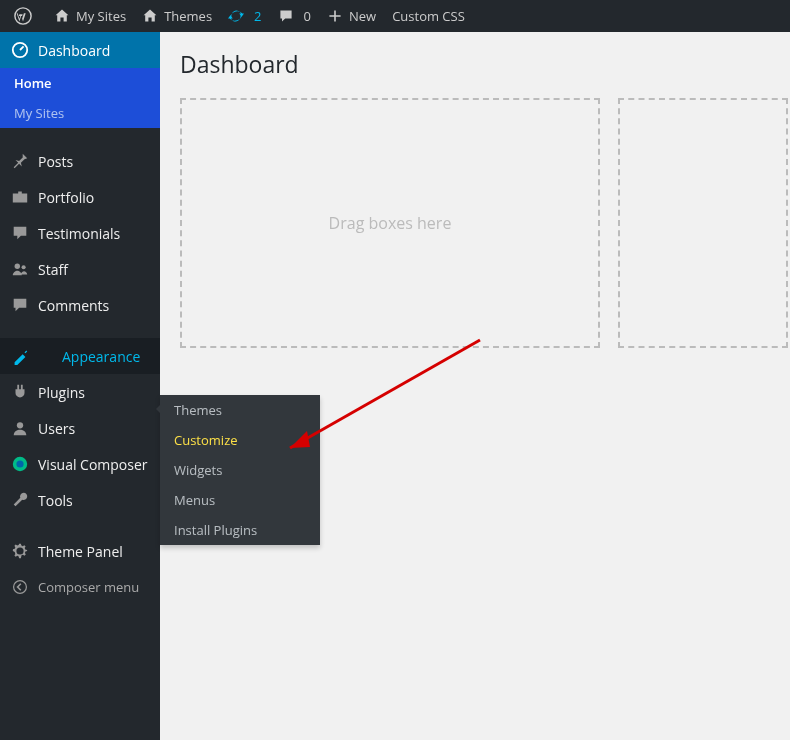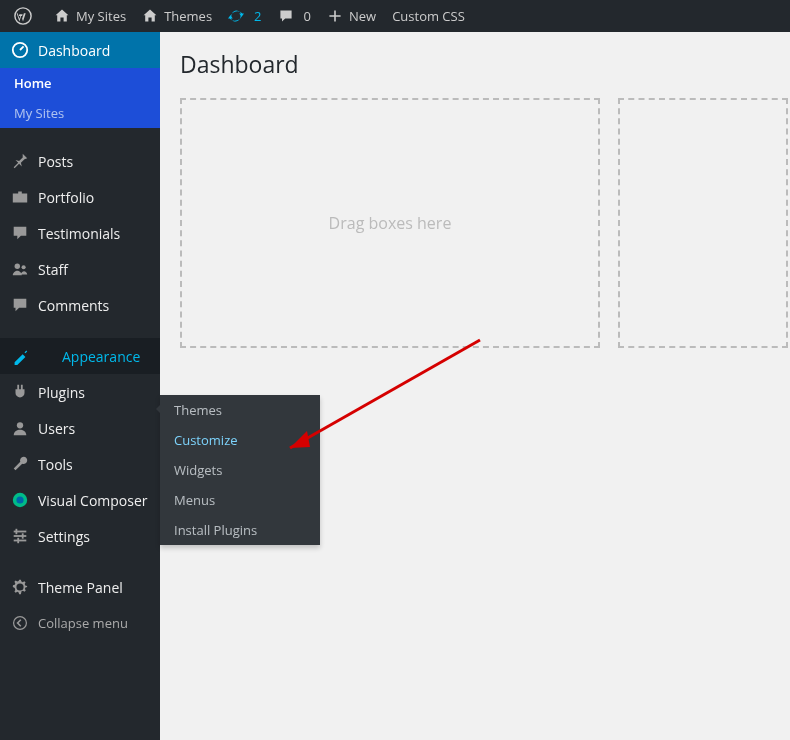--- a/index.html
+++ b/index.html
@@ -20,21 +20,21 @@
 .menu-item.current { background: #0073aa; color: #fff; }
 .menu-item.open { background: #191e23; color: #00b9eb; gap: 24px; }
 .menu-item.open .mi-icon svg { fill: #00b9eb; }
 .menu-sep { height: 5px; background: transparent; margin: 5px 0; border: 0; }
 .submenu-inline { background: #1d4ed8; }
 .submenu-inline a { display: block; padding: 6px 12px 6px 14px; font-size: 13px; color: rgba(240,245,250,.7); cursor: pointer; }
 .submenu-inline a.current { color: #fff; font-weight: 600; }
 .menu-flyout { position: absolute; left: 160px; width: 160px; background: #32373c; box-shadow: 0 3px 5px rgba(0,0,0,.2); }
 .menu-flyout::before { content: ""; position: absolute; left: -8px; top: 10px; border: 4px solid transparent; border-right-color: #32373c; }
 .menu-flyout a { display: block; padding: 6px 14px; font-size: 13px; color: rgba(240,245,250,.7); cursor: pointer; }
-.menu-flyout a.hl { color: #7dd3fc; }
+.menu-flyout a.hl { color: #fde047; }
 .collapse { display: flex; align-items: center; padding: 8px 10px; color: #aaa; font-size: 13px; cursor: pointer; }
 .collapse .mi-icon { width: 20px; height: 20px; display: inline-flex; align-items: center; justify-content: center; margin-right: 8px; }
 
 
 .content { position: absolute; left: 160px; top: 32px; right: 0; bottom: 0; padding: 16px 0 0 20px; }
 h1.page-title { font-size: 23px; font-weight: 400; color: #23282d; margin-bottom: 18px; }
 .drop-row { display: flex; gap: 18px; }
 .dropzone { border: 2px dashed #bbb; height: 250px; display: flex; align-items: center; justify-content: center; color: #bbb; font-size: 16px; }
 .dz1 { width: 420px; }
 .dz2 { width: 170px; }
@@ -169,67 +169,54 @@
     <span class="mi-icon">
         <svg width="18" height="18" viewBox="0 0 20 20" fill="#999">
           <circle cx="10" cy="7" r="3.5"></circle>
           <path d="M3 18c0-4 4-6 7-6s7 2 7 6z"></path>
         </svg>
       </span>
     <span>Users</span>
   </div>
   <div class="menu-item">
     <span class="mi-icon">
-        <svg width="18" height="18" viewBox="0 0 20 20" fill="#999">
-          <path d="M14 2a4 4 0 00-3.7 5.5L3 15l2 2 7.5-7.3A4 4 0 1014 2z"></path>
-        </svg>
-      </span>
-    <span>Tools</span>
-  </div>
-  <div class="menu-item">
-    <span class="mi-icon">
         <svg width="18" height="18" viewBox="0 0 20 20">
           <circle cx="10" cy="10" r="8" fill="#0b8"></circle>
           <circle cx="10" cy="10" r="4" fill="#06a"></circle>
         </svg>
       </span>
     <span>Visual Composer</span>
   </div>
   <div class="menu-item">
     <span class="mi-icon">
         <svg width="18" height="18" viewBox="0 0 20 20" fill="#999">
-          <rect x="3" y="4" width="14" height="2"></rect>
-          <rect x="3" y="9" width="14" height="2"></rect>
-          <rect x="3" y="14" width="14" height="2"></rect>
-          <rect x="5" y="2" width="2" height="6"></rect>
-          <rect x="12" y="7" width="2" height="6"></rect>
-          <rect x="7" y="12" width="2" height="6"></rect>
-        </svg>
-      </span>
-    <span>Settings</span>
+          <path d="M14 2a4 4 0 00-3.7 5.5L3 15l2 2 7.5-7.3A4 4 0 1014 2z"></path>
+        </svg>
+      </span>
+    <span>Tools</span>
   </div>
   <div class="menu-sep"></div>
 
   <div class="menu-item">
     <span class="mi-icon">
         <svg width="18" height="18" viewBox="0 0 20 20" fill="#999">
           <path d="M10 6a4 4 0 100 8 4 4 0 000-8zm8 4l-2 .5a6 6 0 01-.6 1.5l1 1.8-1.4 1.4-1.8-1a6 6 0 01-1.5.6L11 18H9l-.5-2a6 6 0 01-1.5-.6l-1.8 1L3.8 15l1-1.8A6 6 0 014.2 11L2 10l.2-2 2-.5a6 6 0 01.6-1.5l-1-1.8L5.2 2.8l1.8 1a6 6 0 011.5-.6L9 2h2l.5 2a6 6 0 011.5.6l1.8-1 1.4 1.4-1 1.8c.3.5.5 1 .6 1.5l2 .5z"></path>
         </svg>
       </span>
     <span>Theme Panel</span>
   </div>
 
   <div class="collapse">
     <span class="mi-icon">
         <svg width="16" height="16" viewBox="0 0 20 20" fill="#999">
           <circle cx="10" cy="10" r="8" fill="none" stroke="#999" stroke-width="1.5"></circle>
           <path d="M11 6l-4 4 4 4" fill="none" stroke="#999" stroke-width="2"></path>
         </svg>
       </span>
-    <span>Collapse menu</span>
+    <span>Composer menu</span>
   </div>
 </div>
 
 <div class="menu-flyout" id="appearance-flyout" style="top: 395px;">
   <a>Themes</a>
   <a class="hl">Customize</a>
   <a>Widgets</a>
   <a>Menus</a>
   <a>Install Plugins</a>
 </div>

